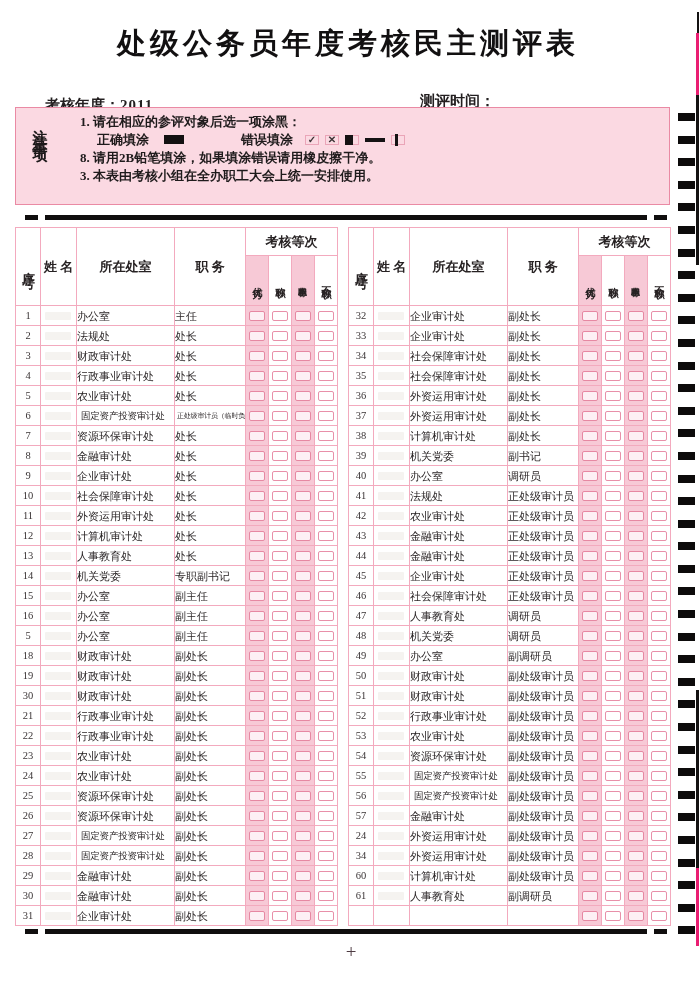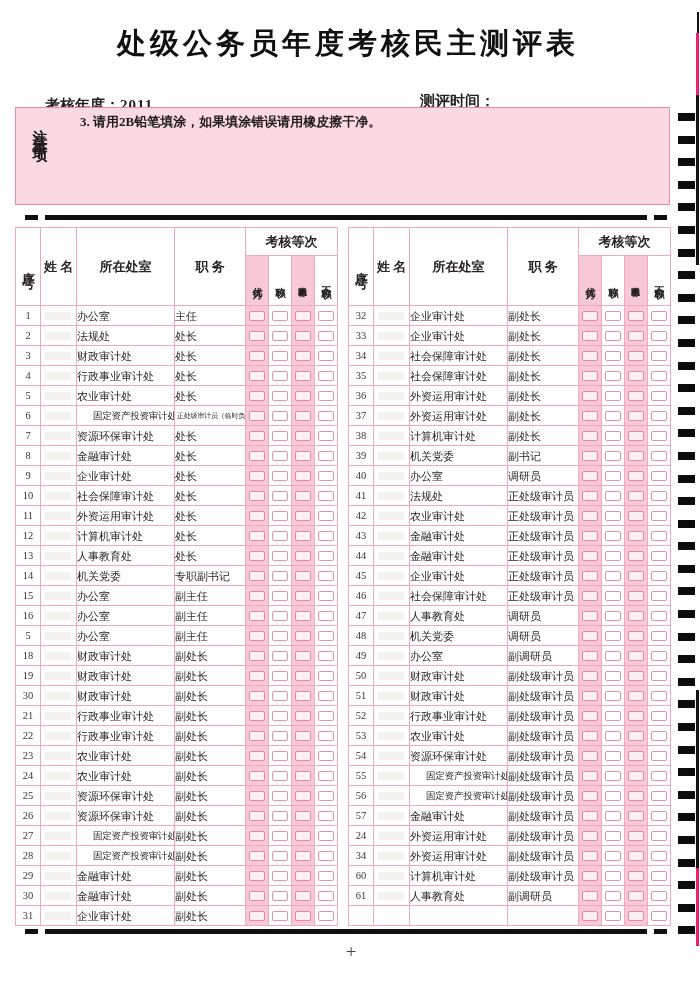--- a/index.html
+++ b/index.html
@@ -51,21 +51,21 @@
   th.gname{font-size:10px;letter-spacing:2px;text-align:center;vertical-align:middle;font-weight:600;}
   th.gname.small{font-size:8.5px;letter-spacing:0.5px;}
   th.g1,th.g3,td.g1,td.g3{background:#f7c9d6;}
 
   tbody tr{height:20px;}
   tbody td{font-size:11px;color:#2a2526;line-height:18px;}
   td.c-seq{text-align:center;font-size:10.5px;color:#3a3435;}
   td.c-name{position:relative;}
   .redact{position:absolute;left:4px;top:6px;width:26px;height:8px;background:#f5f3f0;border-radius:1px;}
   td.c-dept{text-align:left;padding-left:7px;white-space:nowrap;}
-  td.c-dept.long{font-size:9.5px;padding-left:16px;letter-spacing:-0.2px;}
+  td.c-dept.long{font-size:9.5px;padding-left:4px;letter-spacing:-0.2px;}
   td.c-pos{text-align:left;padding-left:5px;white-space:nowrap;}
   td.c-pos.tiny{font-size:7px;padding-left:2px;letter-spacing:-0.2px;}
   td.c-g{text-align:center;}
   .bubble{display:inline-block;width:14px;height:8px;border:1px solid #e890a9;border-radius:2px;
           background:#ffffff;vertical-align:middle;margin-top:-2px;}
   td.g1 .bubble,td.g3 .bubble{background:#fdf0f4;border-color:#e688a2;}
 
   .timing-col{position:absolute;left:678px;top:113px;display:flex;flex-direction:column;gap:14.6px;}
   .tmark{width:17px;height:8px;background:#0d0b0b;}
 
@@ -91,21 +91,39 @@
       <span>考核年度：</span><span class="val">2011</span>
     </div>
     <div class="meta-right">
       <span>测评时间：</span><span class="val"></span>
     </div>
   </div>
 
   <div class="notice">
     <div class="notice-side">注意事项</div>
     <div class="notice-items">
-      <div class="n-item">3. 请用2B铅笔填涂，如果填涂错误请用橡皮擦干净。</div>
+      <div class="n-item">1. 请在相应的参评对象后选一项涂黑：</div>
+      <div class="n-marks">
+        <span>正确填涂</span>
+        <span class="mk-filled"></span>
+        <span class="wrong-label">错误填涂</span>
+        <span class="mk-row">
+          <span class="mkbox">✓</span>
+          <span class="mkbox">✕</span>
+          <span class="mkbox mk-half">
+              <i></i>
+            </span>
+          <span class="mk-dash"></span>
+          <span class="mkbox mk-vbar">
+              <i></i>
+            </span>
+        </span>
+      </div>
+      <div class="n-item">8. 请用2B铅笔填涂，如果填涂错误请用橡皮擦干净。</div>
+      <div class="n-item">3. 本表由考核小组在全办职工大会上统一安排使用。</div>
     </div>
   </div>
 
   <div class="sync-line sync-top">
     <i class="d"></i>
       <i class="b"></i>
       <i class="d"></i>
   </div>
 
   <div class="tables">

